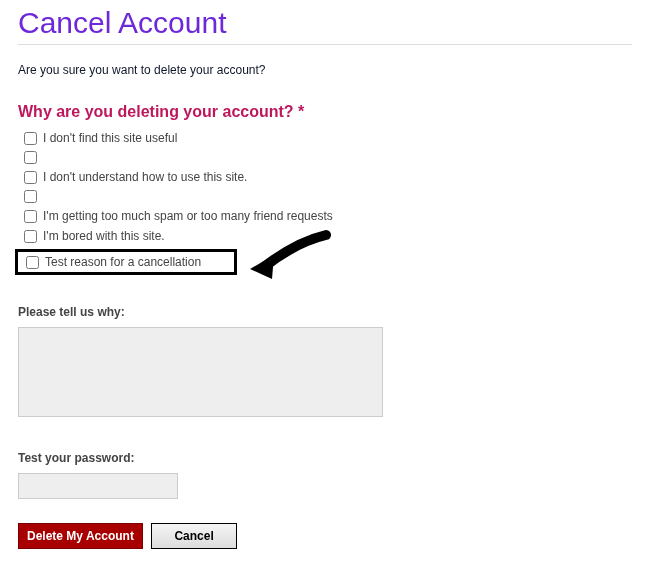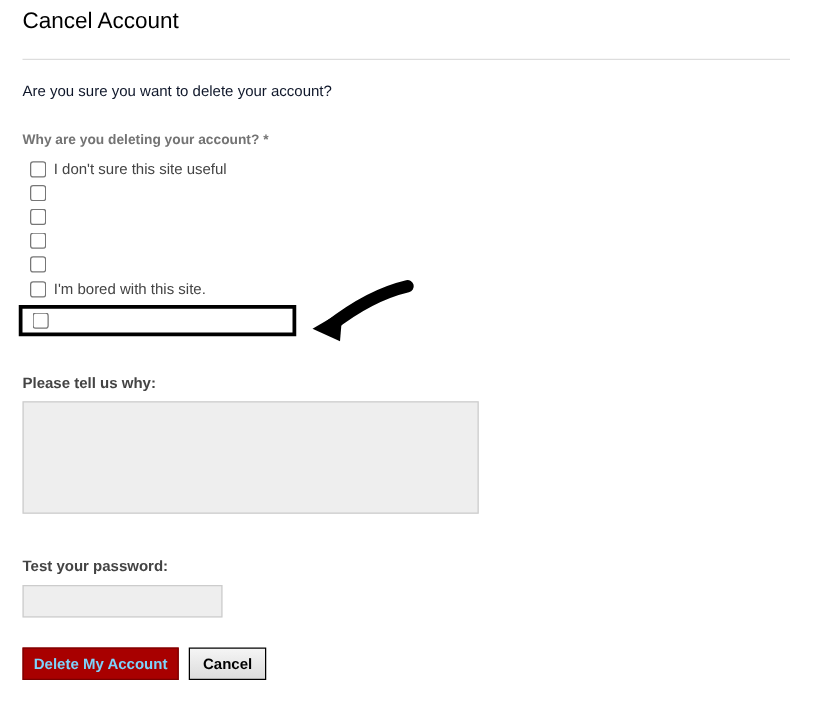--- a/index.html
+++ b/index.html
@@ -5,39 +5,39 @@
     * { box-sizing: border-box; }
     body {
       margin: 0;
       padding: 0 18px;
       font-family: Verdana, Arial, sans-serif;
       color: #333;
       background: #fff;
       width: 650px;
     }
     h1.page-title {
-      font-size: 18px;
+      font-size: 30px;
       font-weight: normal;
-      color: #000000;
-      margin: 6px 0 20px 0;
+      color: #6d28d9;
+      margin: 6px 0 4px 0;
     }
     hr.divider {
       border: none;
       border-top: 1px solid #ddd;
       margin: 0 0 18px 0;
     }
     .confirm-text {
       font-size: 12px;
       color: #0f172a;
       margin-bottom: 26px;
     }
     .question-label {
-      font-size: 11px;
+      font-size: 16px;
       font-weight: bold;
-      color: #737373;
+      color: #be185d;
       margin-bottom: 10px;
     }
     .option-row {
       display: flex;
       align-items: center;
       margin: 6px 0;
       padding-left: 6px;
     }
     .option-row input[type="checkbox"] {
       margin: 0 6px 0 0;
@@ -92,77 +92,80 @@
       padding: 2px 4px;
       font-family: inherit;
       font-size: 12px;
     }
     .btn-row {
       margin-top: 24px;
       margin-bottom: 16px;
     }
     .btn-delete {
       background: #a80000;
-      color: #7dd3fc;
+      color: #ffffff;
       border: 1px solid #7a0000;
       font-size: 12px;
       font-weight: bold;
       padding: 5px 8px;
       cursor: pointer;
       font-family: inherit;
     }
     .btn-cancel {
       background: #e6e6e6;
       background: linear-gradient(#f5f5f5, #dcdcdc);
       color: #000;
       border: 1px solid #000;
       font-size: 12px;
       font-weight: bold;
-      padding: 5px 10px;
+      padding: 5px 22px;
       cursor: pointer;
       margin-left: 4px;
       font-family: inherit;
     }
   </style>
 </head>
 <body>
 
 
 
 <h1 class="page-title">Cancel Account</h1>
 <hr class="divider">
 
 <div class="confirm-text">Are you sure you want to delete your account?</div>
 
 <div class="question-label">Why are you deleting your account? *</div>
 
 <div class="option-row">
   <input type="checkbox" style="">
-  <label>I don't sure this site useful</label>
+  <label>I don't find this site useful</label>
 </div>
 <div class="option-row">
   <input type="checkbox" style="">
 </div>
 <div class="option-row">
   <input type="checkbox" style="">
+  <label>I don't understand how to use this site.</label>
 </div>
 <div class="option-row">
   <input type="checkbox" style="">
 </div>
 <div class="option-row">
   <input type="checkbox" style="">
+  <label>I'm getting too much spam or too many friend requests</label>
 </div>
 <div class="option-row">
   <input type="checkbox" style="">
   <label>I'm bored with this site.</label>
 </div>
 
 <div class="highlight-box">
   <div class="option-row" style="margin:0;">
     <input type="checkbox" style="">
+    <label>Test reason for a cancellation</label>
   </div>
 </div>
 
 <div class="arrow-wrap">
   <svg class="arrow-svg" viewBox="0 0 90 60">
     <path d="M 80 8 Q 50 15 18 40" stroke="#000" stroke-width="10" fill="none" stroke-linecap="round"></path>
     <polygon points="4,42 28,28 26,52" fill="#000"></polygon>
   </svg>
 </div>
 

